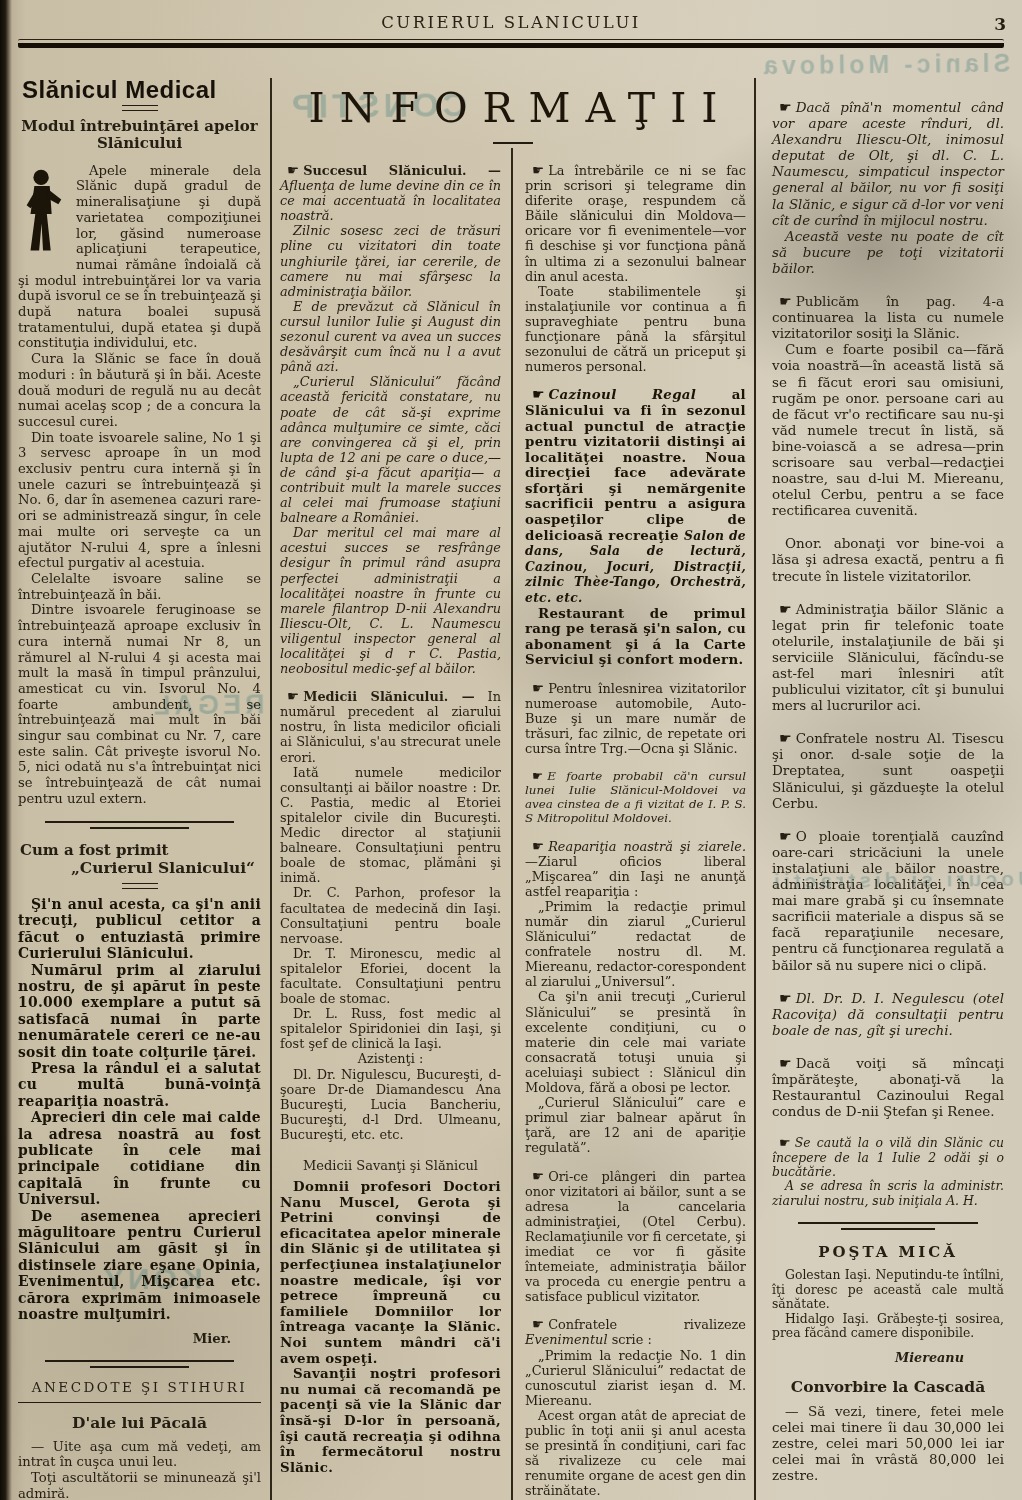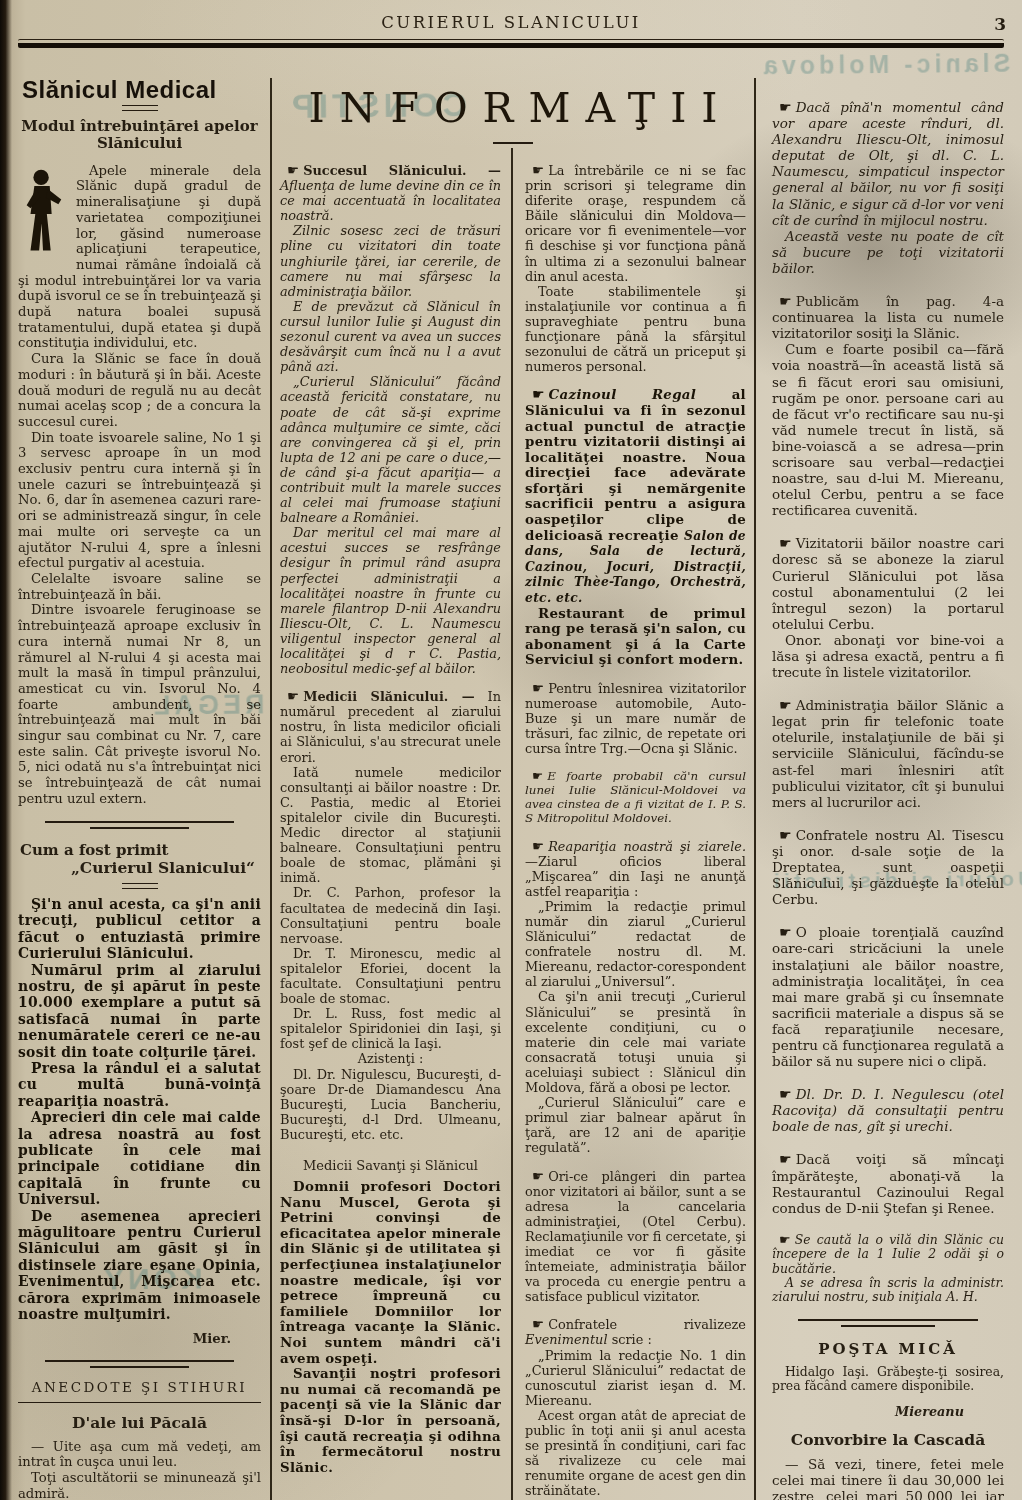--- a/index.html
+++ b/index.html
@@ -217,21 +217,20 @@
         <p class="lead italic"><span class="man">☛</span><span>Dacă pînă'n momentul când vor apare aceste rînduri, dl. Alexandru Iliescu-Olt, inimosul deputat de Olt, şi dl. C. L. Naumescu, simpaticul inspector general al băilor, nu vor fi sosiţi la Slănic, e sigur că d-lor vor veni cît de curînd în mijlocul nostru.</span></p>
         <p class="italic">Această veste nu poate de cît să bucure pe toţi vizitatorii băilor.</p>
       </div>
 
       <div class="art">
         <p class="lead"><span class="man">☛</span><span>Publicăm în pag. 4-a continuarea la lista cu numele vizitatorilor sosiţi la Slănic.</span></p>
         <p>Cum e foarte posibil ca—fără voia noastră—în această listă să se fi făcut erori sau omisiuni, rugăm pe onor. persoane cari au de făcut vr'o rectificare sau nu-şi văd numele trecut în listă, să bine-voiască a se adresa—prin scrisoare sau verbal—redacţiei noastre, sau d-lui M. Miereanu, otelul Cerbu, pentru a se face rectificarea cuvenită.</p>
       </div>
 
       <div class="art">
-        <p class="lead"><span class="man">☛</span><span>Vizitatorii băilor noastre cari doresc să se aboneze la ziarul Curierul Slănicului pot lăsa costul abonamentului (2 lei întregul sezon) la portarul otelului Cerbu.</span></p>
         <p>Onor. abonaţi vor bine-voi a lăsa şi adresa exactă, pentru a fi trecute în listele vizitatorilor.</p>
       </div>
 
       <div class="art">
         <p class="lead"><span class="man">☛</span><span>Administraţia băilor Slănic a legat prin fir telefonic toate otelurile, instalaţiunile de băi şi serviciile Slănicului, făcîndu-se ast-fel mari înlesniri atît publicului vizitator, cît şi bunului mers al lucrurilor aci.</span></p>
       </div>
 
       <div class="art">
         <p class="lead"><span class="man">☛</span><span>Confratele nostru Al. Tisescu şi onor. d-sale soţie de la Dreptatea, sunt oaspeţii Slănicului, şi găzdueşte la otelul Cerbu.</span></p>
       </div>
@@ -253,20 +252,21 @@
         <p class="italic small">A se adresa în scris la administr. ziarului nostru, sub iniţiala A. H.</p>
       </div>
 
       <div class="rule-double">
           <div class="r1"></div>
           <div class="r2"></div>
         </div>
 
       <div>
         <div class="posta-title">POŞTA MICĂ</div>
+        <p class="small">Golestan Iaşi. Neputindu-te întîlni, îţi doresc pe această cale multă sănătate.</p>
         <p class="small">Hidalgo Iaşi. Grăbeşte-ţi sosirea, prea făcând camere disponibile.</p>
         <div class="sig-it">Miereanu</div>
       </div>
 
       <div>
         <div class="story-title">Convorbire la Cascadă</div>
         <p>— Să vezi, tinere, fetei mele celei mai tinere îi dau 30,000 lei zestre, celei mari 50,000 lei iar celei mai în vrâstă 80,000 lei zestre.</p>
 
       </div>
     </div>

